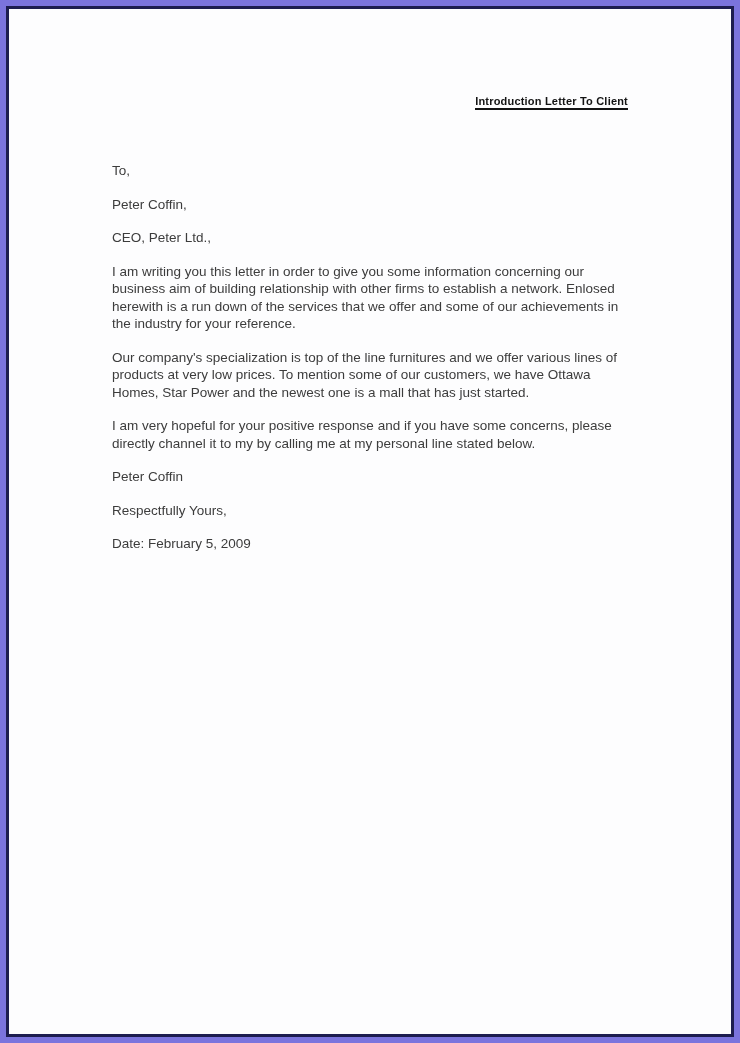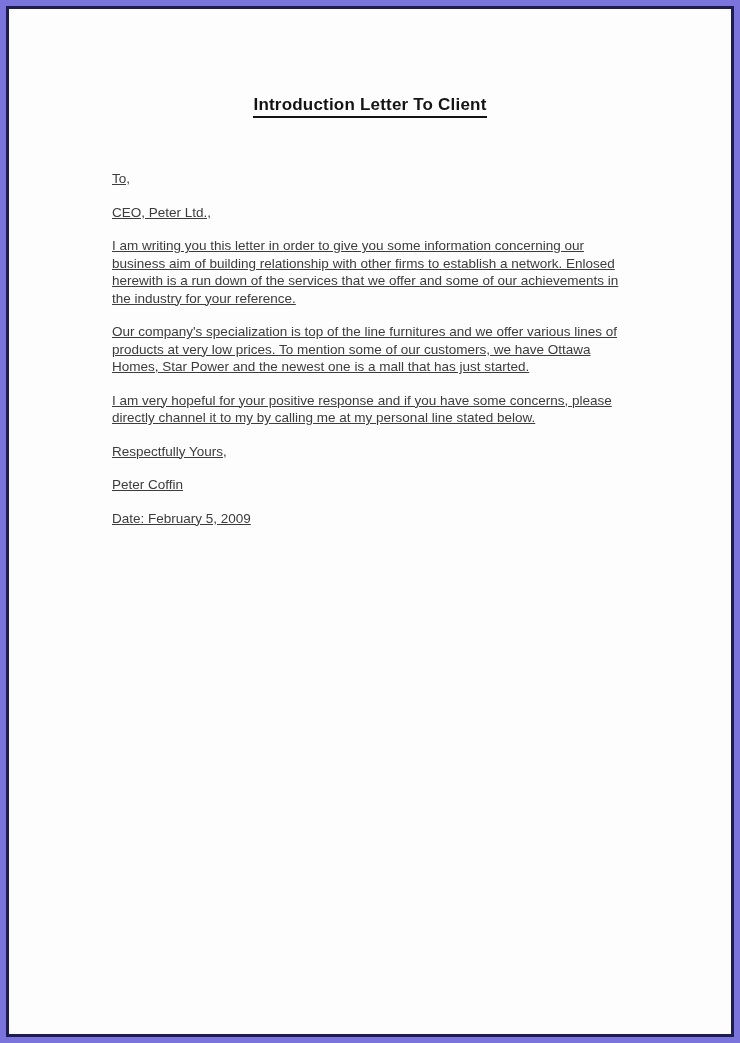--- a/index.html
+++ b/index.html
@@ -21,61 +21,61 @@
     width: 100%;
     height: 100%;
     border: 3px solid var(--inner-border);
     background: var(--paper);
     padding: 0 103px;
     overflow: hidden;
     font-family: "Liberation Sans", "DejaVu Sans", sans-serif;
   }
   .letter-title {
     margin: 86px 0 52px 0;
-    text-align: center;
-    font-size: 17px;
+    text-align: right;
+    font-size: 11px;
     font-weight: bold;
     color: var(--title);
     letter-spacing: 0.2px;
   }
   .letter-title .underline {
     display: inline-block;
     border-bottom: 2px solid var(--title);
     padding-bottom: 1px;
   }
   .line, .para {
     margin: 0 0 16px 0;
     font-size: 13.5px;
     line-height: 17.5px;
     color: var(--text);
-    text-decoration: underline;
   }
 </style>
 </head>
 <body>
 
 <div class="page">
   <div class="page-inner">
 
     <h1 class="letter-title">
       <span class="underline">Introduction Letter To Client</span>
     </h1>
 
     <div>
       <p class="line">To,</p>
+      <p class="line">Peter Coffin,</p>
       <p class="line">CEO, Peter Ltd.,</p>
     </div>
 
 
     <div>
       <p class="para">I am writing you this letter in order to give you some information concerning our business aim of building relationship with other firms to establish a network. Enlosed herewith is a run down of the services that we offer and some of our achievements in the industry for your reference.</p>
       <p class="para">Our company's specialization is top of the line furnitures and we offer various lines of products at very low prices. To mention some of our customers, we have Ottawa Homes, Star Power and the newest one is a mall that has just started.</p>
       <p class="para">I am very hopeful for your positive response and if you have some concerns, please directly channel it to my by calling me at my personal line stated below.</p>
     </div>
 
     <div>
+      <p class="line">Peter Coffin</p>
       <p class="line">Respectfully Yours,</p>
-      <p class="line">Peter Coffin</p>
       <p class="line">Date: February 5, 2009</p>
     </div>
 
   </div>
 </div>
 
 </body></html>

